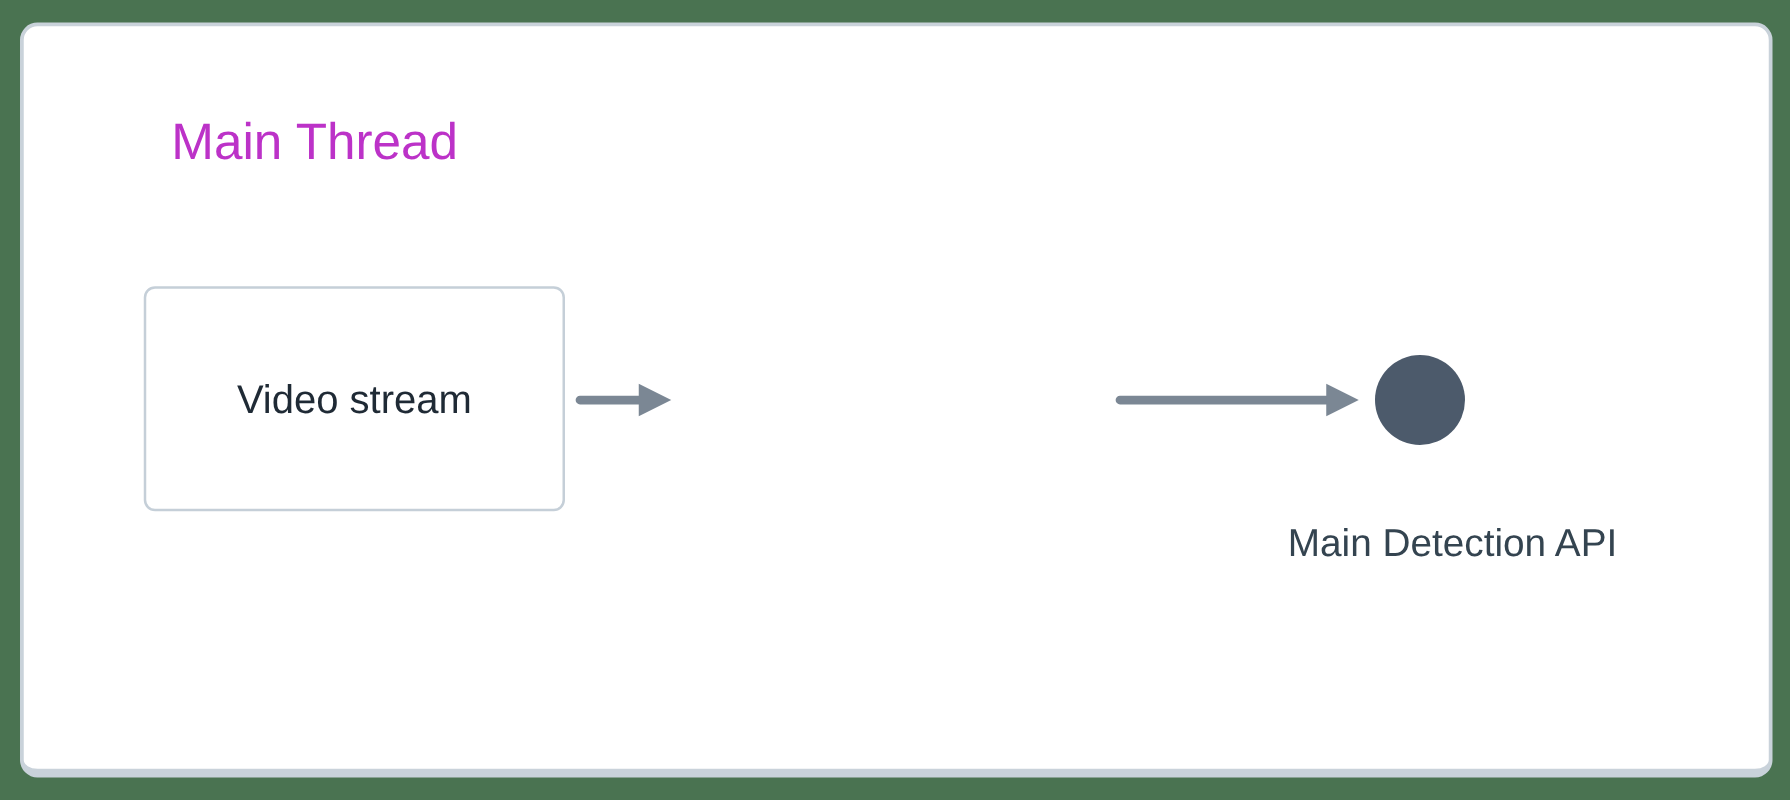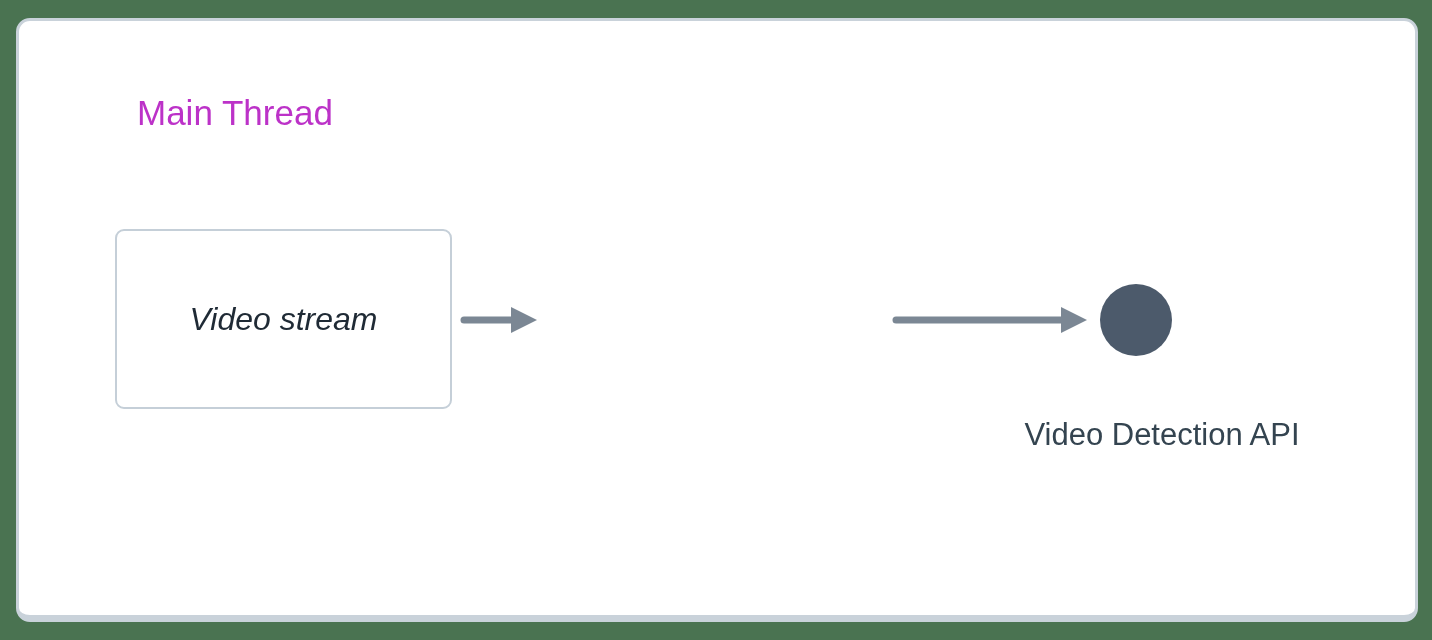--- a/index.html
+++ b/index.html
@@ -23,38 +23,37 @@
     box-sizing: border-box;
     background: var(--panel_bg, #ffffff);
     border: 3px solid var(--panel_border, #c9d2da);
     border-bottom-width: 7px;
     border-radius: 14px;
   }
   .thread-label {
     position: absolute;
     left: 118px;
     top: 74px;
-    font-size: 35px;
+    font-size: 41px;
     line-height: 36px;
     color: var(--thread_label_color, #bc32c8);
     white-space: nowrap;
   }
   .node {
     position: absolute;
     box-sizing: border-box;
     width: 337px;
     height: 180px;
     top: 229px;
     background: var(--panel_bg, #ffffff);
     border: 2px solid var(--node_border, #c5cfd8);
     border-radius: 9px;
     display: flex;
     align-items: center;
     justify-content: center;
-    font-style: italic;
   }
   .node-label {
     font-size: 32px;
     color: var(--node_text, #1f2a35);
     white-space: nowrap;
   }
   .node-video { left: 115px; }
   .node-processing { left: 548px; }
   .connectors {
     position: absolute;
@@ -104,14 +103,14 @@
       <line class="arrow-line" x1="464" y1="320" x2="513" y2="320"></line>
       <polygon class="arrow-head" points="511,307 537,320 511,333"></polygon>
     </g>
     <g>
       <line class="arrow-line" x1="896" y1="320" x2="1062" y2="320"></line>
       <polygon class="arrow-head" points="1061,307 1087,320 1061,333"></polygon>
     </g>
     <circle class="api-circle" cx="1136" cy="320" r="36"></circle>
   </svg>
 
-  <div class="api-label">Video Detection API</div>
+  <div class="api-label">Main Detection API</div>
 </div>
 
 </body></html>

